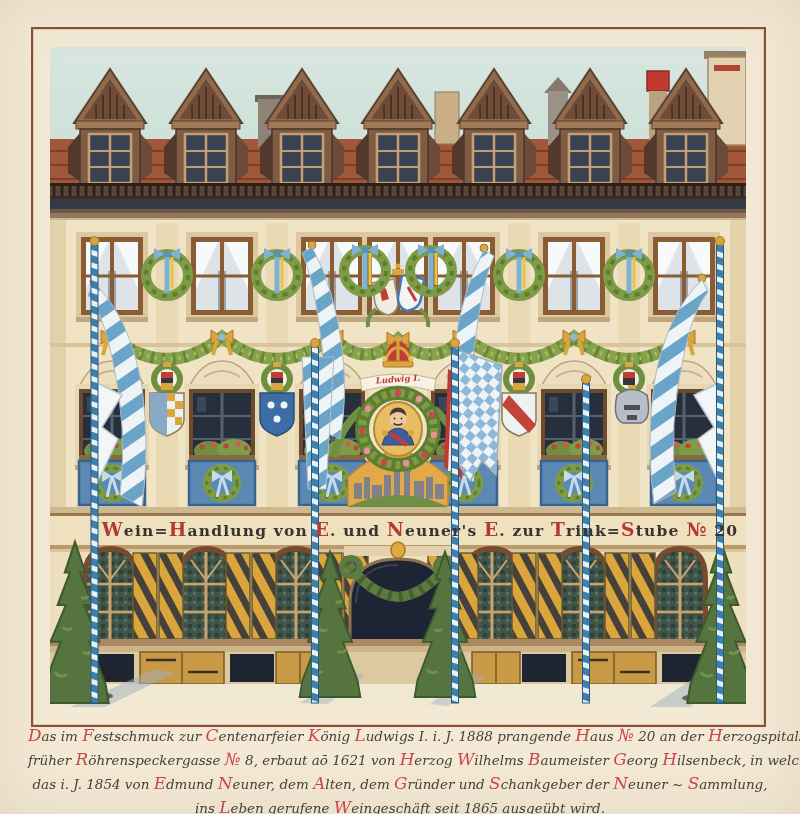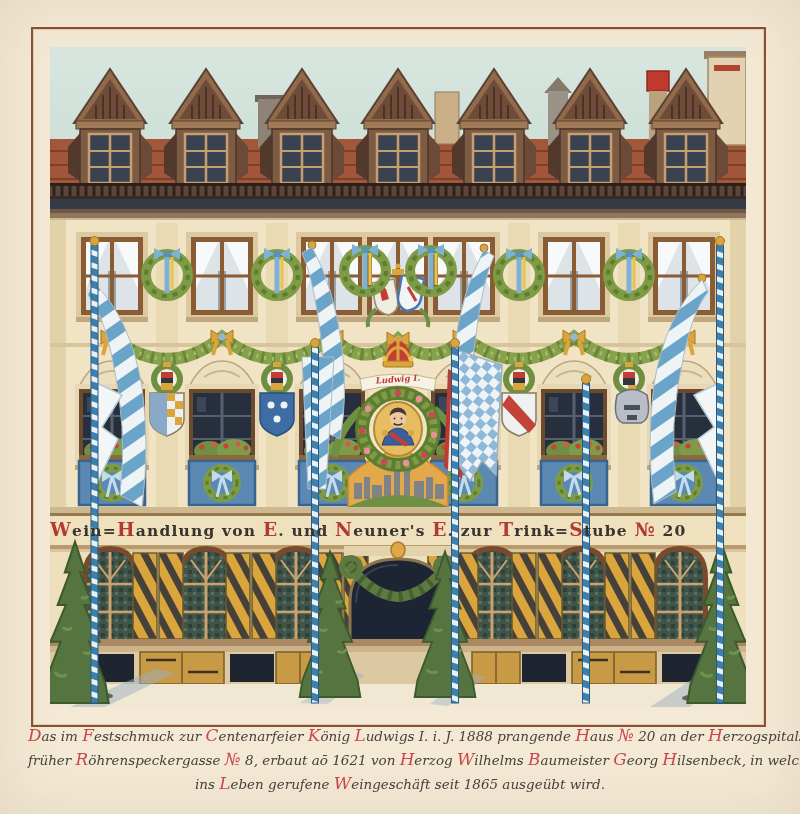--- a/index.html
+++ b/index.html
@@ -5,21 +5,21 @@
   html,body{margin:0;padding:0}
   body{background:var(--paper,#f3e9d4);font-family:"DejaVu Serif",serif}
   .page{position:relative;width:800px;height:814px;background:var(--paper,#f3e9d4);overflow:hidden}
   .page::after{content:"";position:absolute;inset:0;pointer-events:none;
     box-shadow:inset 0 0 60px rgba(120,90,60,.12)}
   .frame{position:absolute;left:31px;top:27px;width:735px;height:700px;
     border:2px solid var(--frame,#8a4f38);box-sizing:border-box;
     box-shadow:inset 0 0 0 1px #e4cfae}
   .painting{position:absolute;left:50px;top:47px;width:696px;height:660px;background:#e9e2cf}
   .overlay{position:absolute;pointer-events:none}
-  .banner-text{left:50px;top:515px;width:740px;height:30px;line-height:30px;
+  .banner-text{left:50px;top:515px;width:740px;height:30px;line-height:30px;text-align:center;
     font-weight:bold;font-size:15.5px;letter-spacing:1.2px;color:var(--banner-ink,#3a332e);
     white-space:nowrap;z-index:3}
   .banner-text .cap{color:var(--banner-red,#b23a32);font-size:1.2em}
   .medallion-label{left:356px;top:374px;width:84px;text-align:center;font-size:8.5px;
     font-style:italic;font-weight:bold;color:var(--medallion-red,#c23a3a);
     transform:rotate(-4deg);z-index:3;white-space:nowrap}
   .caption{position:absolute;left:28px;top:724px;width:744px;text-align:center;
     font-style:italic;font-size:13.5px;line-height:23px;color:var(--caption-ink,#46413c)}
   .caption .line{white-space:nowrap}
   .caption .cap{color:var(--caption-red,#c9474e);font-size:1.25em}
@@ -497,15 +497,16 @@
     </g>
   </svg>
   </div>
 
   <div class="overlay banner-text"><span class="cap">W</span>ein=<span class="cap">H</span>andlung von <span class="cap">E</span>. und <span class="cap">N</span>euner's <span class="cap">E</span>. zur <span class="cap">T</span>rink=<span class="cap">S</span>tube <span class="cap">№</span> 20</div>
   <div class="overlay medallion-label">Ludwig I.</div>
 
   <div class="caption">
     <div class="line"><span class="cap">D</span>as im <span class="cap">F</span>estschmuck zur <span class="cap">C</span>entenarfeier <span class="cap">K</span>önig <span class="cap">L</span>udwigs I. i. J. 1888 prangende <span class="cap">H</span>aus <span class="cap">№</span> 20 an der <span class="cap">H</span>erzogspitalstrasse,</div>
     <div class="line">früher <span class="cap">R</span>öhrenspeckergasse <span class="cap">№</span> 8, erbaut aō 1621 von <span class="cap">H</span>erzog <span class="cap">W</span>ilhelms <span class="cap">B</span>aumeister <span class="cap">G</span>eorg <span class="cap">H</span>ilsenbeck, in welchem</div>
+    <div class="line">das i. J. 1854 von <span class="cap">E</span>dmund <span class="cap">N</span>euner, dem <span class="cap">A</span>lten, dem <span class="cap">G</span>ründer und <span class="cap">S</span>chankgeber der <span class="cap">N</span>euner ~ <span class="cap">S</span>ammlung,</div>
     <div class="line">ins <span class="cap">L</span>eben gerufene <span class="cap">W</span>eingeschäft seit 1865 ausgeübt wird.</div>
   </div>
 </div>
 
 </body></html>

